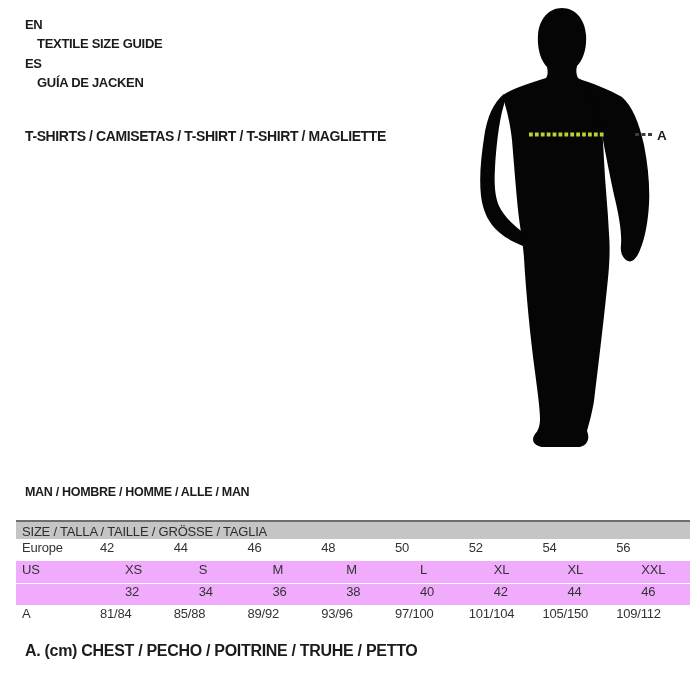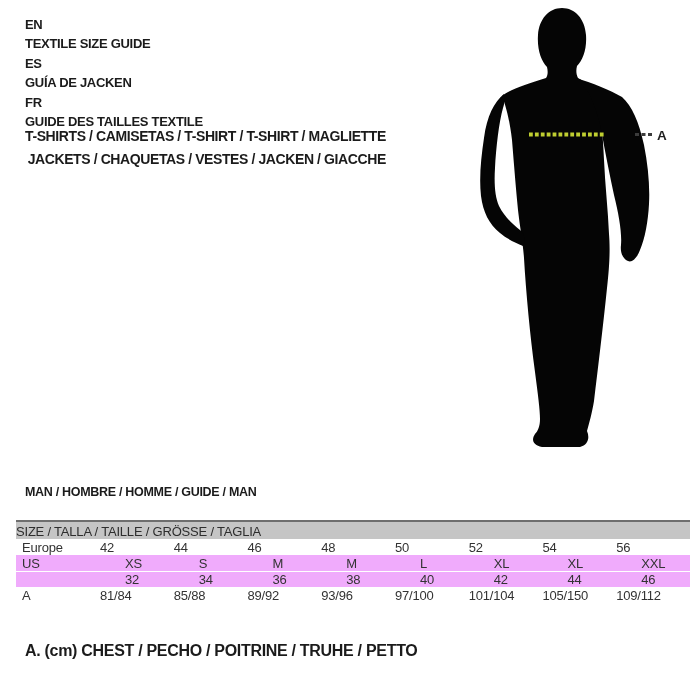--- a/index.html
+++ b/index.html
@@ -14,21 +14,21 @@
 
   
   .lang-block {
     position: absolute; left: 25px; top: 15px;
   }
   .lang-row { display: flex; line-height: 19.4px; flex-direction: column; }
   .lang-code {
     width: 43px; font-size: 13px; font-weight: bold; letter-spacing: -0.3px;
   }
   .lang-label {
-    font-size: 13px; font-weight: bold; letter-spacing: -0.3px; white-space: nowrap;
+    font-size: 13px; font-weight: bold; letter-spacing: -0.3px; white-space: nowrap; margin-left: 12px;
   }
 
   
   .categories {
     position: absolute; left: 25px; top: 125px; text-align: right;
   }
   .category-line {
     font-size: 14px; font-weight: bold; letter-spacing: -0.4px;
     line-height: 23px; white-space: nowrap;
   }
@@ -45,29 +45,29 @@
 
   
   .size-table {
     position: absolute; left: 16px; top: 520px; width: 674px;
     font-size: 13px; color: #333; letter-spacing: -0.2px;
   }
   .thead {
     background: #c5c5c5;
     border-top: 2px solid #6e6e6e;
     height: 19px; line-height: 19px;
-    padding-left: 0;
+    padding-left: 6px;
     color: #2d2d2d;
     font-size: 13px;
     box-sizing: border-box;
   }
   .trow {
     display: grid;
     grid-template-columns: 84px repeat(8, 1fr);
-    height: 16px; line-height: 18px;
+    height: 22px; line-height: 18px;
   }
   .trow.shaded { background: #f0abfc; gap: 25px; }
   .trow.shaded + .trow.shaded { box-shadow: inset 0 1px 0 #ffffff; }
   .tcell-label { padding-left: 6px; text-align: left; }
   .tcell { }
 
   
   .footer-note {
     position: absolute; left: 25px; top: 642px;
     font-size: 16px; font-weight: bold; letter-spacing: -0.3px;
@@ -78,29 +78,24 @@
 
 <div class="lang-block">
   <div class="lang-row">
     <span class="lang-code">EN</span>
     <span class="lang-label">TEXTILE SIZE GUIDE</span>
   </div>
   <div class="lang-row">
     <span class="lang-code">ES</span>
     <span class="lang-label">GUÍA DE JACKEN</span>
   </div>
-  <div class="lang-row">
-    <span class="lang-code">FR</span>
-    <span class="lang-label">GUIDE DES TAILLES TEXTILE</span>
-  </div>
 </div>
 
 <div class="categories">
   <div class="category-line">T-SHIRTS / CAMISETAS / T-SHIRT / T-SHIRT / MAGLIETTE</div>
-  <div class="category-line">JACKETS / CHAQUETAS / VESTES / JACKEN / GIACCHE</div>
 </div>
 
 <svg class="figure-svg" width="700" height="470" viewBox="0 0 700 470">
 
   <path d="M 562 8
            C 549 8 539 19 538 35
            C 537 49 541 61 547 67
            C 548 71 548 75 546 78
            C 527 84 509 90 502 96
            C 506 106 510 122 512 140
@@ -144,21 +139,21 @@
            C 610 176 606 156 603 140
            C 600 122 595 104 588 92
            C 583 86 579 82 576 78 Z" fill="#050505"></path>
 
   <line x1="529" y1="134.5" x2="605" y2="134.5" stroke-width="4" stroke-dasharray="3.8 2.1" stroke="#bfce31"></line>
 
   <line x1="635" y1="134.5" x2="654" y2="134.5" stroke-width="3" stroke-dasharray="4 2.5" stroke="#3c3c3c"></line>
   <text x="657" y="139.5" class="measure-a-label">A</text>
 </svg>
 
-<div class="section-title">MAN / HOMBRE / HOMME / GUIDE / MAN</div>
+<div class="section-title">MAN / HOMBRE / HOMME / ALLE / MAN</div>
 
 <div class="size-table">
   <div class="thead">SIZE / TALLA / TAILLE / GRÖSSE / TAGLIA</div>
 
   <div class="trow">
     <span class="tcell-label">Europe</span>
     <span class="tcell">42</span>
     <span class="tcell">44</span>
     <span class="tcell">46</span>
     <span class="tcell">48</span>

